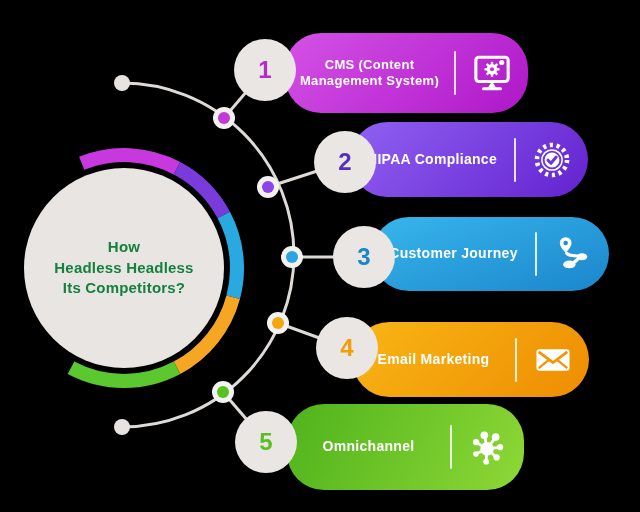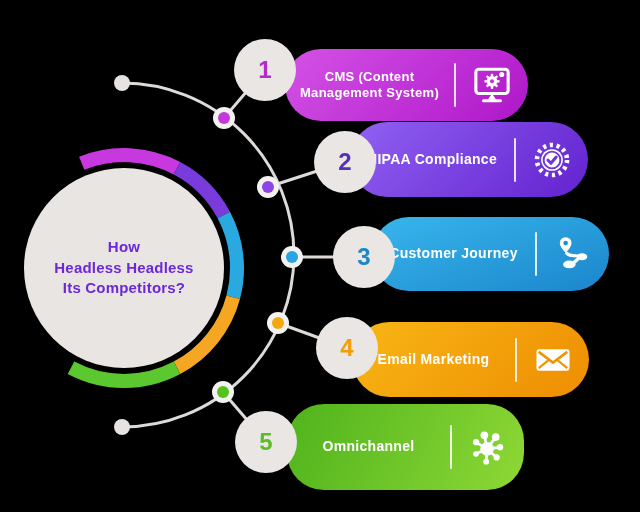--- a/index.html
+++ b/index.html
@@ -4,30 +4,30 @@
 <style>
   html,body{margin:0;padding:0;background:#000;}
   .stage{position:relative;width:640px;height:512px;background:#000;overflow:hidden;
          font-family:"Liberation Sans",sans-serif;}
   .stage svg.wires{position:absolute;left:0;top:0;}
 
   
   .center-circle{position:absolute;left:24px;top:168px;width:200px;height:200px;border-radius:50%;
     background:#e8e5e2;display:flex;flex-direction:column;align-items:center;justify-content:center;
     text-align:center;z-index:3;}
-  .center-circle .line{font-size:15px;font-weight:700;color:#6d28d9;line-height:1.38;letter-spacing:.2px;}
+  .center-circle .line{font-size:15px;font-weight:700;color:#15803d;line-height:1.38;letter-spacing:.2px;}
 
   
   .pill{position:absolute;display:flex;align-items:center;z-index:2;color:#fff;}
   .pill .label-wrap{flex:1;display:flex;align-items:center;justify-content:center;padding:0 6px;}
   .pill .label{font-weight:700;font-size:14px;text-align:center;letter-spacing:.3px;line-height:1.25;}
   .pill .divider{width:2px;height:44px;background:rgba(255,255,255,.85);border-radius:2px;flex:0 0 auto;}
   .pill .icon-wrap{width:72px;display:flex;align-items:center;justify-content:center;flex:0 0 auto;}
 
-  .pill1{left:285px;top:49px;width:243px;height:72px;border-radius:36px;
+  .pill1{left:285px;top:33px;width:243px;height:80px;border-radius:36px;
     background:linear-gradient(135deg,#d452e6,#ae17c8);}
   .pill1 .label{font-size:13px;max-width:158px;}
   .pill2{left:350px;top:122px;width:238px;height:75px;border-radius:38px;
     background:linear-gradient(135deg,#9061f2,#6322cf);}
   .pill3{left:372px;top:217px;width:237px;height:74px;border-radius:37px;
     background:linear-gradient(160deg,#38b6ec,#1b86cc);}
   .pill4{left:352px;top:322px;width:237px;height:75px;border-radius:38px;
     background:linear-gradient(135deg,#f8b615,#ee8d02);}
   .pill5{left:287px;top:404px;width:237px;height:86px;border-radius:37px;
     background:linear-gradient(115deg,#4fb31c,#8ed836);}

